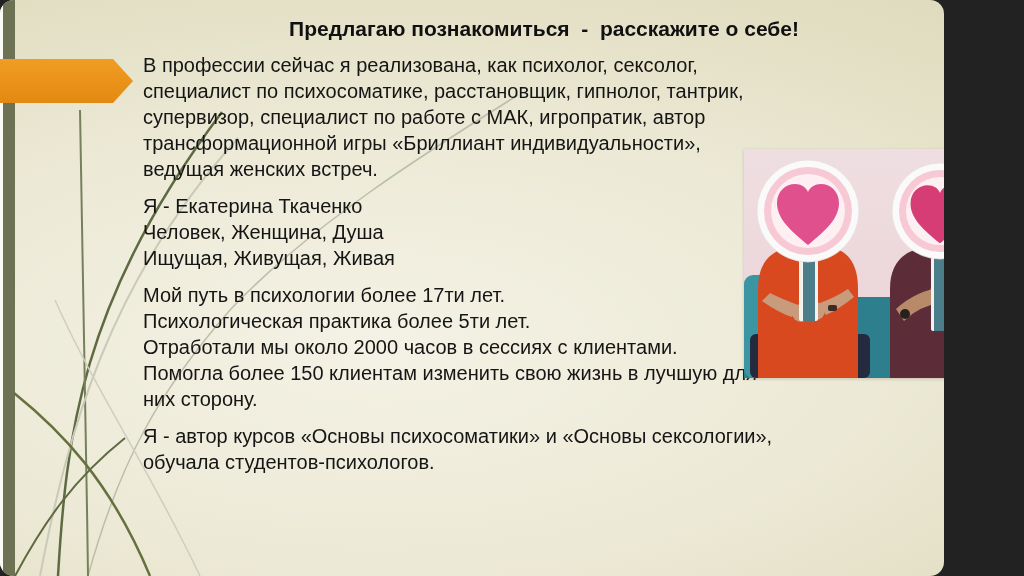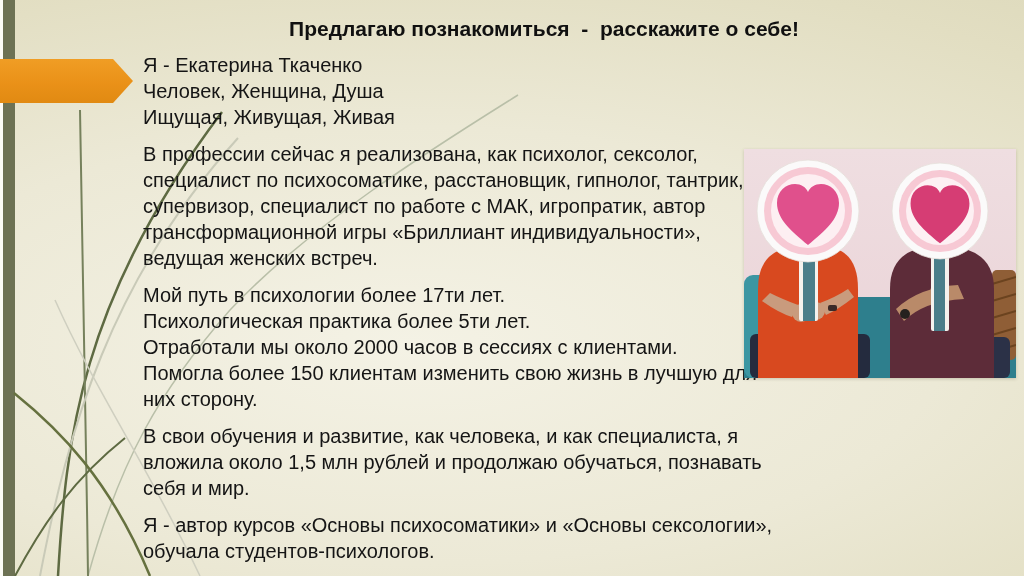--- a/index.html
+++ b/index.html
@@ -1,19 +1,20 @@
 <!DOCTYPE html>
 <html><head>
 <meta charset="utf-8">
 <style>
   html,body { margin:0; padding:0; background:#222; }
   .slide {
-    position:relative; width:1024px; height:576px; overflow:hidden;
+    position:relative; width:944px; height:576px; overflow:hidden;
     background: radial-gradient(ellipse 130% 95% at 40% 60%, #f4f2e5 0%, #ece9d6 40%, #e2dec2 70%, #d8d4b4 100%);
     font-family:"Liberation Sans", sans-serif;
+    border-radius:14px;
   }
   .edge-strip { position:absolute; left:0; top:0; width:3px; height:576px; background:#fbfbf6; }
   .olive-bar  { position:absolute; left:3px; top:0; width:12px; height:576px; background:#6d7254; }
   .grass      { position:absolute; left:0; top:0; pointer-events:none; }
   .arrow {
     position:absolute; left:0; top:59px; width:133px; height:44px;
     background:linear-gradient(180deg,#f09d24 0%, #ea9118 55%, #e18a12 100%);
     clip-path:polygon(0 0, 85% 0, 100% 50%, 85% 100%, 0 100%);
   }
   .title {
@@ -47,36 +48,33 @@
     <path d="M150,576 C110,480 60,430 14,393" stroke="#66713f" stroke-width="2.5"></path>
     <path d="M200,576 C150,470 95,390 55,300" stroke="#cfcfc0" stroke-width="1.5"></path>
     <path d="M15,576 C45,520 75,478 125,438" stroke="#5e6a42" stroke-width="2"></path>
   </svg>
 
   <div class="arrow"></div>
 
   <h1 class="title">Предлагаю познакомиться  -  расскажите о себе!</h1>
 
   <div class="body-text">
-    <p>Я - Екатерина Ткаченко
-Человек, Женщина, Душа
-Ищущая, Живущая, Живая</p>
     <p>В профессии сейчас я реализована, как психолог, сексолог,
 специалист по психосоматике, расстановщик, гипнолог, тантрик,
 супервизор, специалист по работе с МАК, игропратик, автор
 трансформационной игры «Бриллиант индивидуальности»,
 ведущая женских встреч.</p>
+    <p>Я - Екатерина Ткаченко
+Человек, Женщина, Душа
+Ищущая, Живущая, Живая</p>
     <p>Мой путь в психологии более 17ти лет.
 Психологическая практика более 5ти лет.
 Отработали мы около 2000 часов в сессиях с клиентами.
 Помогла более 150 клиентам изменить свою жизнь в лучшую для
 них сторону.</p>
-    <p>В свои обучения и развитие, как человека, и как специалиста, я
-вложила около 1,5 млн рублей и продолжаю обучаться, познавать
-себя и мир.</p>
     <p>Я - автор курсов «Основы психосоматики» и «Основы сексологии»,
 обучала студентов-психологов.</p>
   </div>
 
   <div class="photo">
     <svg width="272" height="229" viewBox="0 0 272 229">
       <defs>
         <linearGradient id="wall" x1="0" y1="0" x2="0" y2="1">
           <stop offset="0" stop-color="#efdee1"></stop>
           <stop offset="1" stop-color="#ead3d7"></stop>

